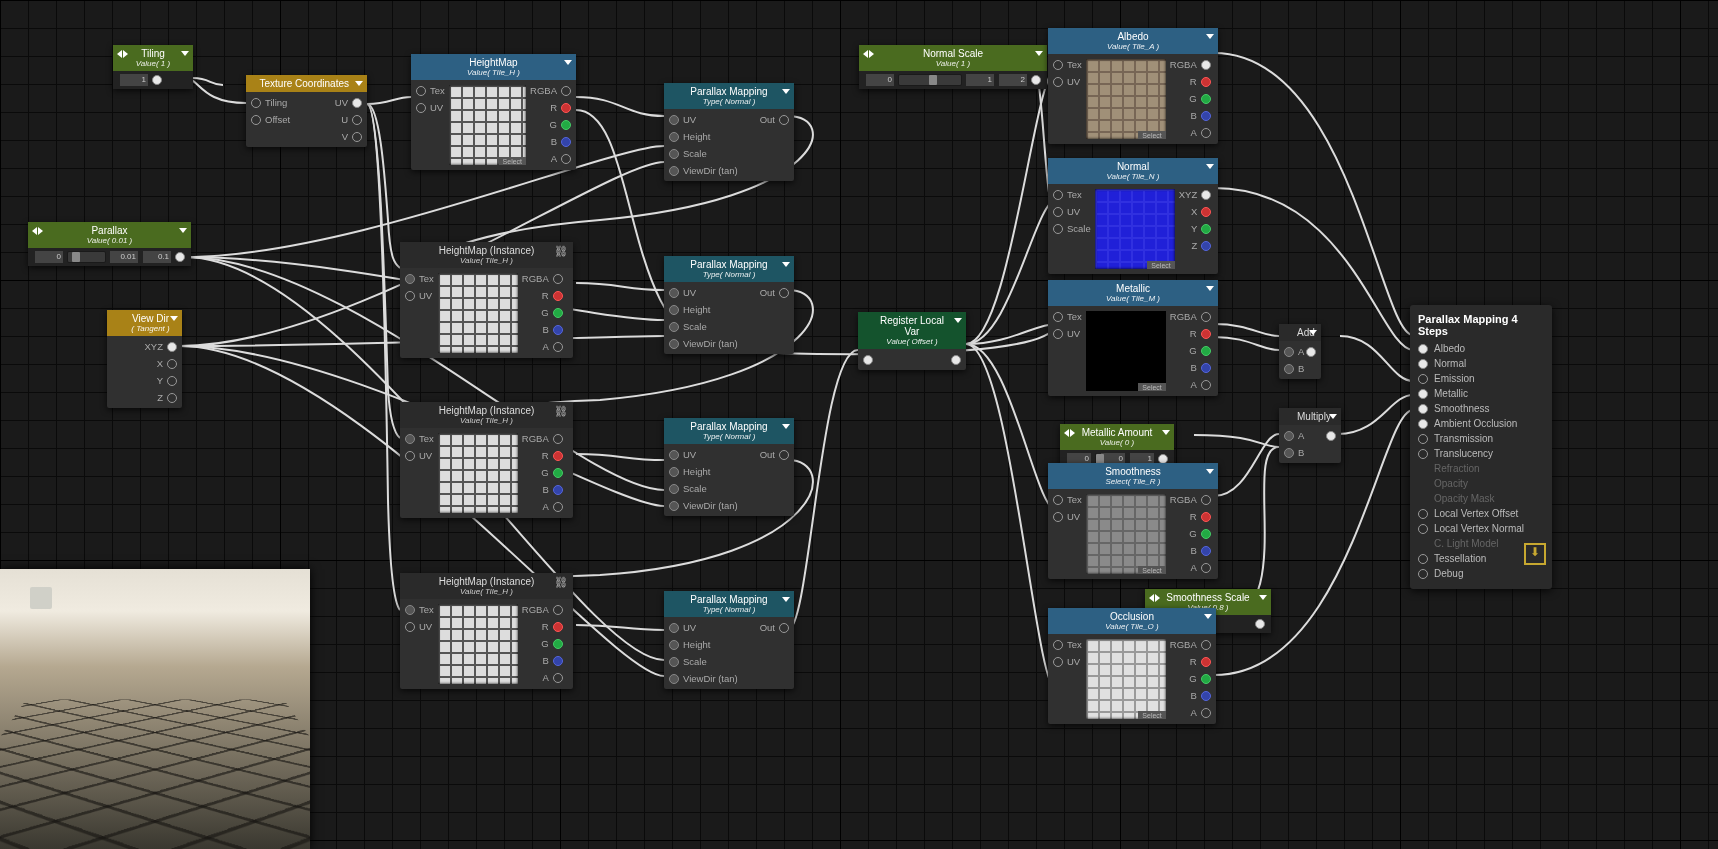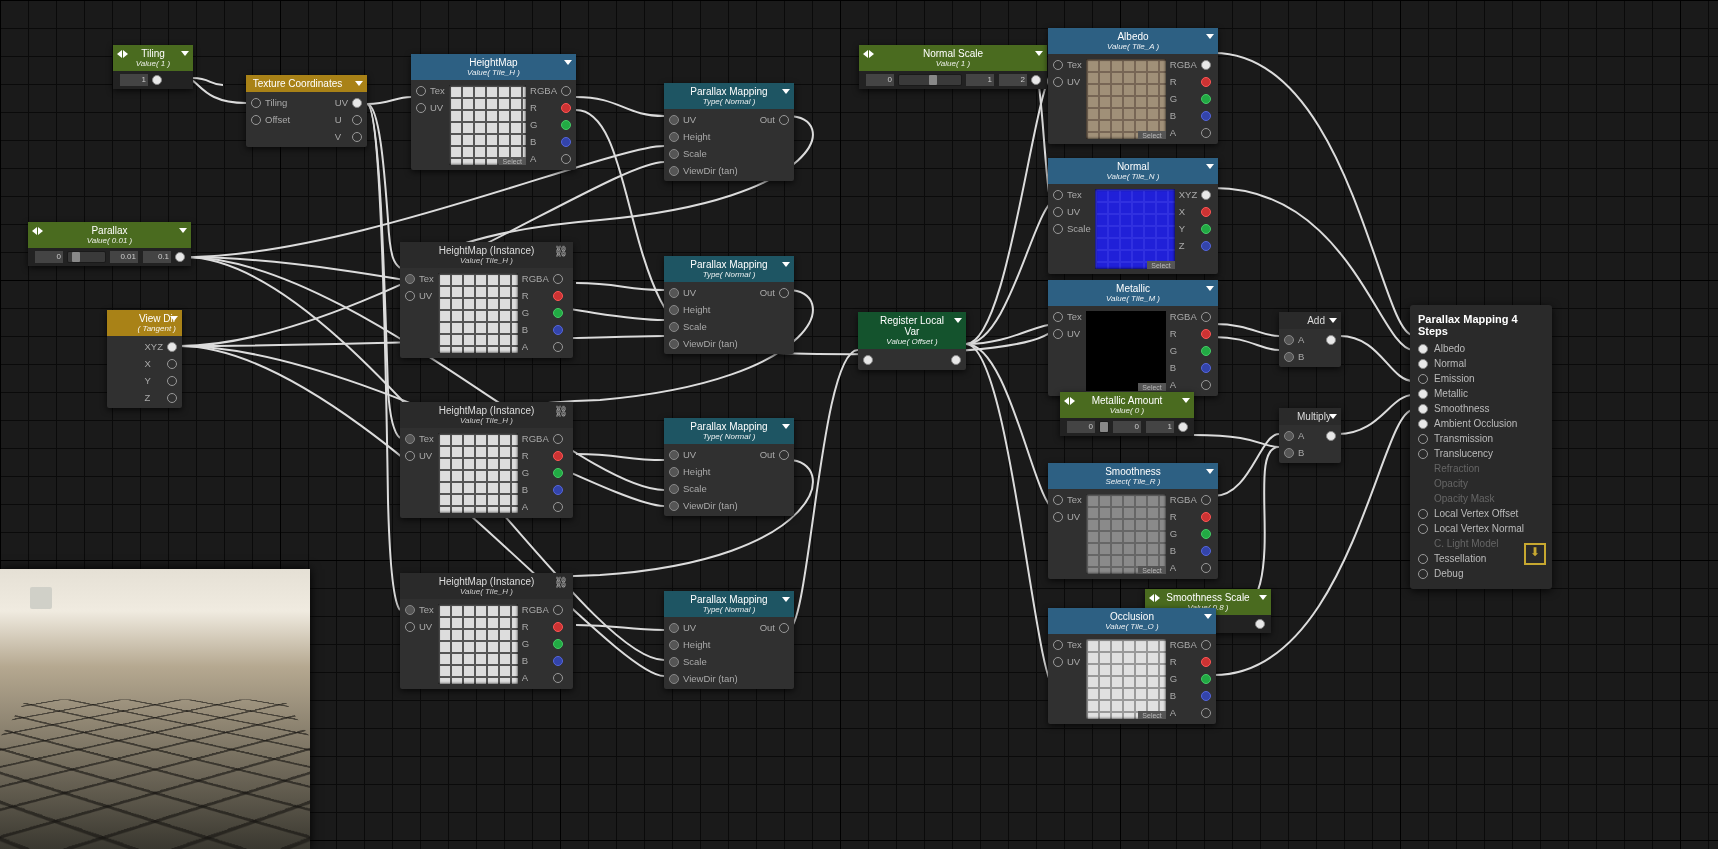--- a/index.html
+++ b/index.html
@@ -14,21 +14,21 @@
 .hdr.purple{background:#14532d}
 .hdr.teal{background:#1e5563}
 .tri{position:absolute;right:4px;top:6px;width:0;height:0;border-left:4px solid transparent;border-right:4px solid transparent;border-top:5px solid #fff}
 .dtri{position:absolute;left:4px;top:5px;display:flex;gap:1px}
 .dtri>div{width:0;height:0;border-top:4px solid transparent;border-bottom:4px solid transparent}
 .dtri .l{border-right:5px solid #fff}
 .dtri .r{border-left:5px solid #fff}
 .body{padding:3px 5px;display:flex;gap:2px}
 .col{display:flex;flex-direction:column;gap:2px}
 .row{display:flex;align-items:center;gap:4px;font-size:9.5px;color:#aaa;height:15px}
-.row.rt{justify-content:space-between}
+.row.rt{justify-content:flex-end}
 .dot{width:8px;height:8px;border-radius:50%;background:#555;border:1px solid #888;flex:none}
 .dot.on{background:#e8e8e8}
 .dot.red{background:#c33;border-color:#f55}
 .dot.grn{background:#2a4;border-color:#4c6}
 .dot.blu{background:#34a;border-color:#56d}
 .dot.hol{background:transparent;border:1.5px solid #999}
 .prev{width:80px;height:80px;background:#888;margin:2px;position:relative;box-shadow:inset 0 0 3px #000}
 .prev .sel{position:absolute;bottom:0;right:0;background:#555;color:#bbb;font-size:7px;padding:1px 4px 0}
 .gridtex{background-image:linear-gradient(#555 2px,transparent 2px),linear-gradient(90deg,#555 2px,transparent 2px);background-size:12px 12px;background-color:#ddd}
 .albedo{background-image:linear-gradient(#776655 2px,transparent 2px),linear-gradient(90deg,#776655 2px,transparent 2px);background-size:12px 12px;background-color:#a09078}
@@ -103,21 +103,21 @@
         <div class="l"></div>
         <div class="r"></div>
       </div><span>Tiling</span><small>Value( 1 )</small><div class="tri"></div></div>
  <div class="slider-row">
       <div class="v">1</div>
       <span class="dot on"></span>
     </div>
 </div>
 
 <div class="node" style="left:246px;top:75px;width:121px">
- <div class="hdr olive" style="text-align:center;padding-left:0"><span>Texture Coordinates</span><div class="tri"></div></div>
+ <div class="hdr olive" style="text-align:right;padding-left:0"><span>Texture Coordinates</span><div class="tri"></div></div>
  <div class="body">
   <div class="col">
    <div class="row">
           <span class="dot hol"></span>
           <span>Tiling</span>
         </div>
    <div class="row">
           <span class="dot hol"></span>
           <span>Offset</span>
         </div>
@@ -305,21 +305,21 @@
       <div class="trk">
         <div class="kn" style="left:10%"></div>
       </div>
       <div class="v">0.01</div>
       <div class="v">0.1</div>
       <span class="dot on"></span>
     </div>
 </div>
 
 <div class="node" style="left:107px;top:310px;width:75px">
- <div class="hdr olive" style="text-align:right;padding-right:6px"><span>View Dir</span><small>( Tangent )</small><div class="tri"></div></div>
+ <div class="hdr olive" style="text-align:center;padding-right:6px"><span>View Dir</span><small>( Tangent )</small><div class="tri"></div></div>
  <div class="body">
       <div class="col" style="margin-left:auto">
   <div class="row rt">
           <span>XYZ</span>
           <span class="dot on"></span>
         </div>
   <div class="row rt">
           <span>X</span>
           <span class="dot hol"></span>
         </div>
@@ -600,21 +600,21 @@
           <span class="dot blu"></span>
         </div>
         <div class="row rt">
           <span>A</span>
           <span class="dot hol"></span>
         </div>
       </div>
     </div>
 </div>
 
-<div class="node" style="left:1060px;top:392px;width:134px">
+<div class="node" style="left:1060px;top:424px;width:114px">
  <div class="hdr green"><div class="dtri">
         <div class="l"></div>
         <div class="r"></div>
       </div><span>Metallic Amount</span><small>Value( 0 )</small><div class="tri"></div></div>
  <div class="slider-row">
       <div class="v">0</div>
       <div class="trk">
         <div class="kn" style="left:0"></div>
       </div>
       <div class="v">0</div>
@@ -710,21 +710,21 @@
           <span class="dot blu"></span>
         </div>
         <div class="row rt">
           <span>A</span>
           <span class="dot hol"></span>
         </div>
       </div>
     </div>
 </div>
 
-<div class="node" style="left:1279px;top:312px;width:62px">
+<div class="node" style="left:1279px;top:324px;width:42px">
  <div class="hdr dark" style="text-align:right;padding-right:16px"><span>Add</span><div class="tri"></div></div>
  <div class="body">
       <div class="col">
         <div class="row">
           <span class="dot"></span>
           <span>A</span>
         </div>
         <div class="row">
           <span class="dot"></span>
           <span>B</span>

